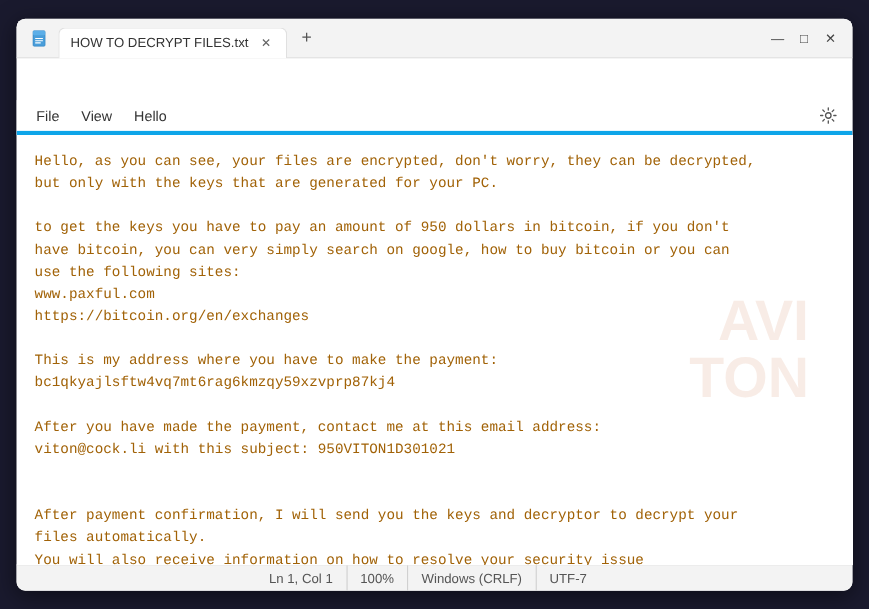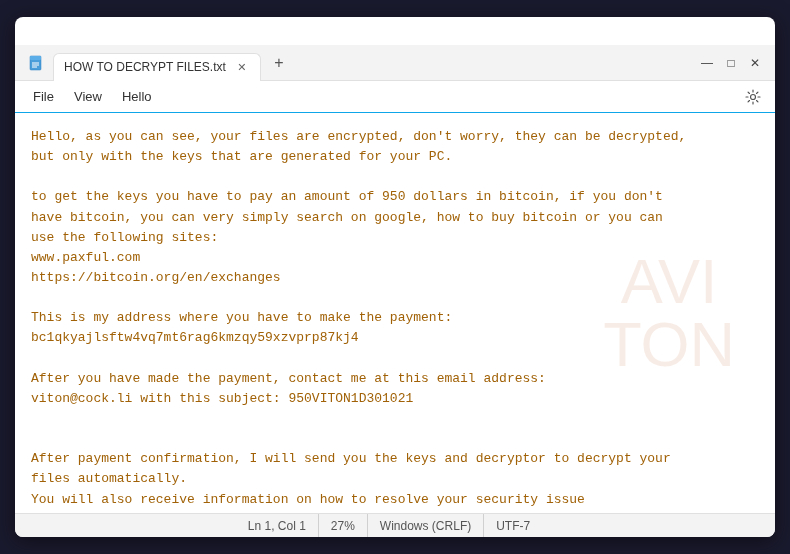--- a/index.html
+++ b/index.html
@@ -30,21 +30,20 @@
     }
 
     .titlebar {
       background: #f3f3f3;
       height: 36px;
       display: flex;
       align-items: center;
       padding: 0 12px;
       border-bottom: 1px solid #e0e0e0;
       user-select: none;
-      margin-top: 28px;
     }
 
     .titlebar-icon {
       width: 18px;
       height: 18px;
       margin-right: 8px;
       display: flex;
       align-items: center;
       justify-content: center;
     }
@@ -117,21 +116,22 @@
       color: #444;
       font-size: 12px;
     }
 
     .menubar {
       background: #ffffff;
       height: 32px;
       display: flex;
       align-items: center;
       padding: 0 8px;
-      border-bottom: 1px solid #0ea5e9;
+      border-bottom: 4px solid #0ea5e9;
+      margin-top: 38px;
     }
 
     .menu-item {
       padding: 4px 10px;
       font-size: 13px;
       color: #333;
       cursor: pointer;
       border-radius: 3px;
     }
 
@@ -162,27 +162,27 @@
       line-height: 1.55;
       white-space: pre-wrap;
       word-break: break-all;
     }
 
     .watermark {
       position: absolute;
       right: 40px;
       top: 50%;
       transform: translateY(-50%);
-      font-size: 63px;
-      font-weight: normal;
+      font-size: 52px;
+      font-weight: bold;
       color: rgba(200, 100, 50, 0.12);
       pointer-events: none;
       font-family: Arial, sans-serif;
       line-height: 1;
-      text-align: center;
+      text-align: right;
     }
 
     .statusbar {
       background: #f3f3f3;
       height: 24px;
       display: flex;
       align-items: center;
       padding: 0 12px;
       border-top: 1px solid #e0e0e0;
       font-size: 12px;
@@ -270,17 +270,17 @@
 
 
 After payment confirmation, I will send you the keys and decryptor to decrypt your
 files automatically.
 You will also receive information on how to resolve your security issue
 to avoid becoming a victim of ransomware again.</pre>
   </div>
 
   <div class="statusbar">
     <div class="status-item">Ln 1, Col 1</div>
-    <div class="status-item">27%</div>
+    <div class="status-item">100%</div>
     <div class="status-item">Windows (CRLF)</div>
     <div class="status-item">UTF-7</div>
   </div>
 </div>
 
 </body></html>

